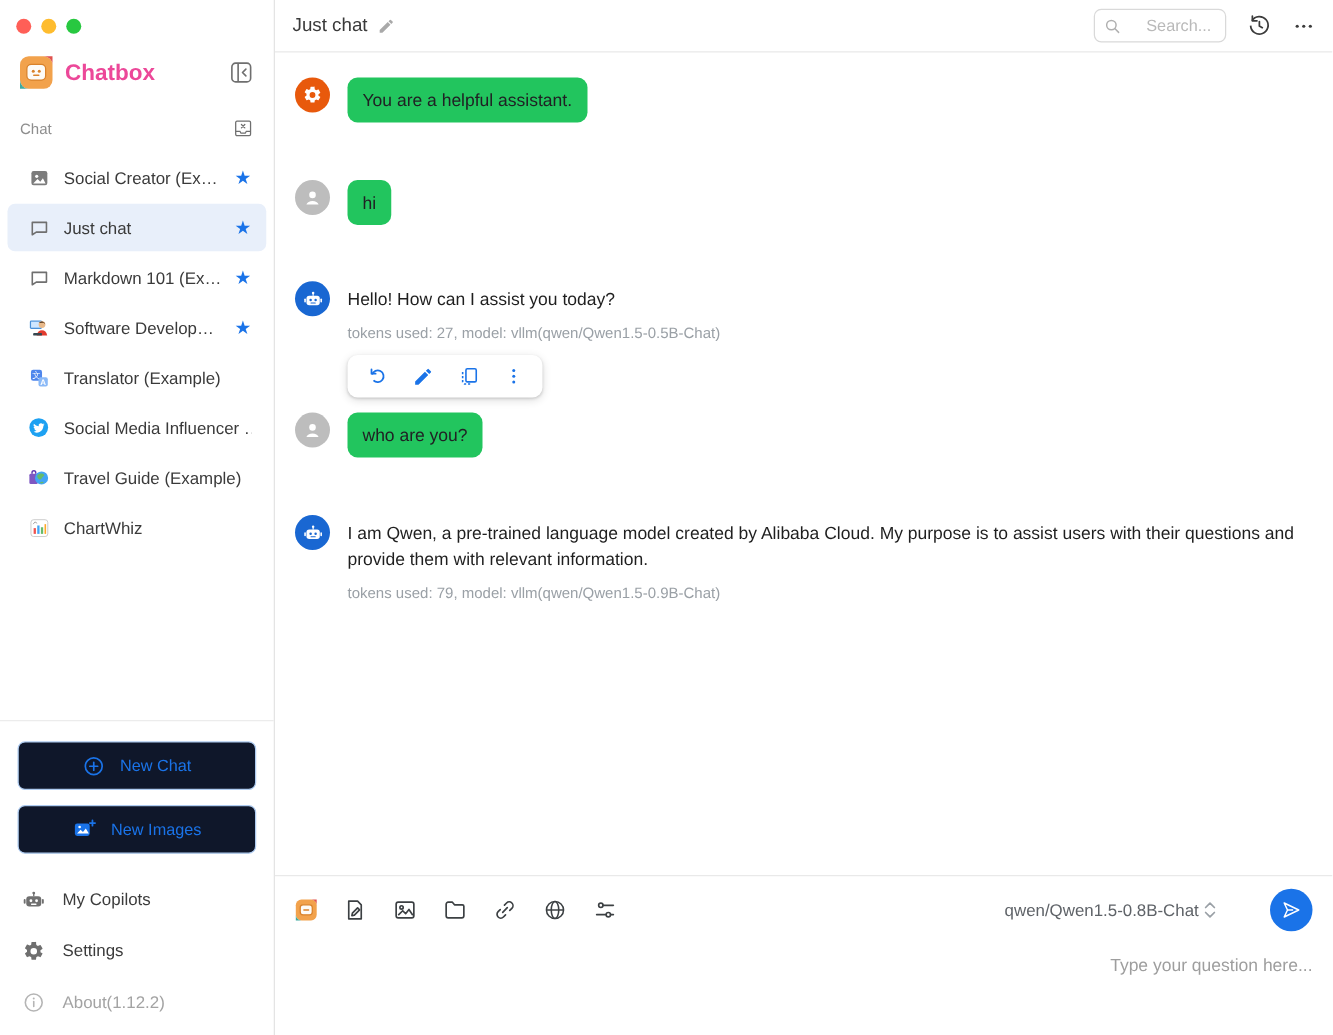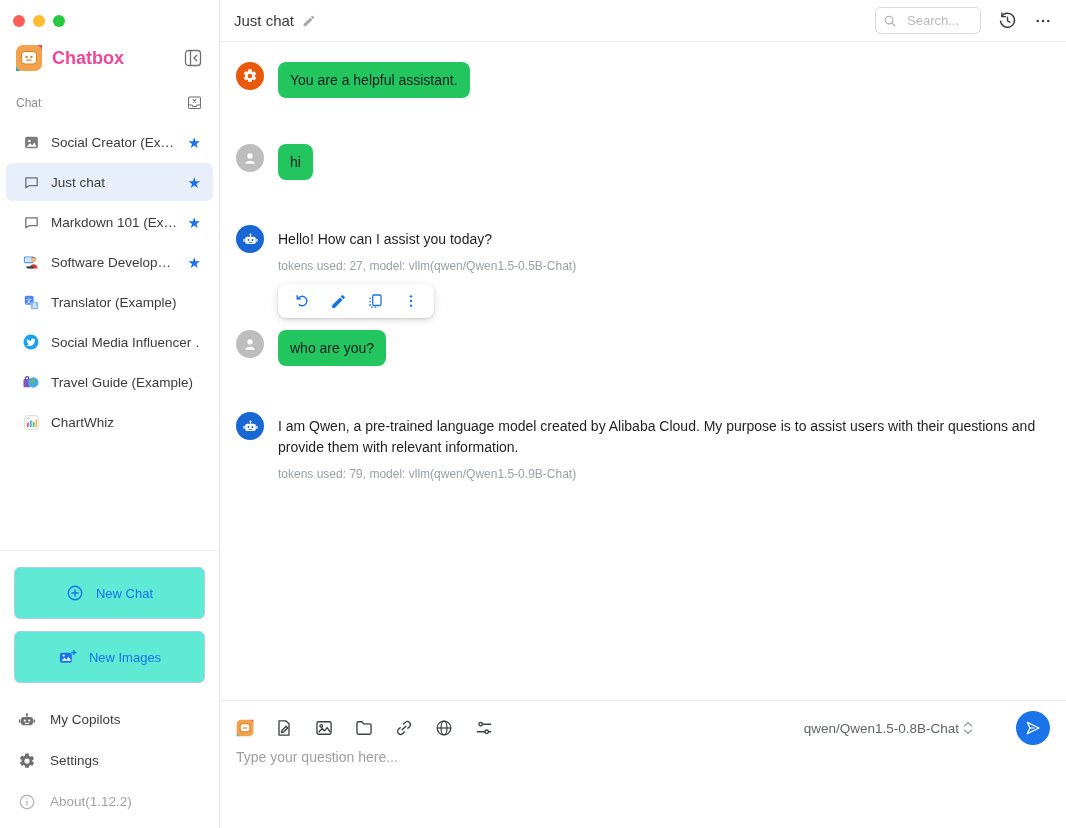--- a/index.html
+++ b/index.html
@@ -18,35 +18,35 @@
   .section { display:flex; align-items:center; padding:22px 16px 4px 16px; }
   .section-label { font-size:12px; color:#8e8e8e; flex:1; }
   .chat-list { padding:8px 6px 0 6px; }
   .chat-item { display:flex; align-items:center; height:38px; padding:0 12px 0 16px; border-radius:6px; margin-bottom:2px; cursor:pointer; }
   .chat-item.selected { background:#e8effa; }
   .chat-item .ic { width:18px; height:18px; flex:none; display:flex; align-items:center; justify-content:center; color:#757575; }
   .chat-item .label { margin-left:11px; flex:1; font-size:13.5px; color:#3a3a3a; white-space:nowrap; overflow:hidden; }
   .star { color:#1a73e8; font-size:15px; line-height:1; flex:none; }
   .sidebar-bottom { margin-top:auto; padding-bottom:6px; }
   .divider { border-top:1px solid #ececec; margin-bottom:16px; }
-  .side-btn { display:flex; align-items:center; justify-content:center; gap:12px; height:52px; border:1px solid #aecbf0; border-radius:6px; margin:0 14px 12px 14px; color:#1a73e8; font-size:13px; background:#5eead4; cursor:pointer; width:calc(100% - 28px); }
+  .side-btn { display:flex; align-items:center; justify-content:center; gap:12px; height:39px; border:1px solid #aecbf0; border-radius:6px; margin:0 14px 12px 14px; color:#1a73e8; font-size:13px; background:#0f172a; cursor:pointer; width:calc(100% - 28px); }
   .side-btn:last-of-type { margin-bottom:16px; }
   .foot-item { display:flex; align-items:center; gap:14px; height:41px; padding:0 18px; font-size:13.5px; color:#3c3c3c; cursor:pointer; }
   .foot-item .ic { width:18px; height:18px; color:#6f6f6f; display:flex; align-items:center; justify-content:center; }
   .foot-item.muted { color:#a3a3a3; }
   .foot-item.muted .ic { color:#b5b5b5; }
 
   
   .main { flex:1; display:flex; flex-direction:column; min-width:0; }
   .main-header { height:42px; min-height:42px; border-bottom:1px solid #e9e9e9; display:flex; align-items:center; padding:0 14px; }
   .title { font-size:15px; color:#3a3a3a; }
   .edit-ic { margin-left:8px; color:#a9a9a9; display:flex; }
   .header-right { margin-left:auto; display:flex; align-items:center; gap:16px; }
   .search-box { display:flex; align-items:center; width:106px; height:27px; border:1px solid #d9d9d9; border-radius:6px; padding:0 7px; color:#b5b5b5; }
-  .search-box input { border:none; outline:none; width:72px; margin-left:10px; font-size:13px; font-family:"Liberation Sans",sans-serif; color:#555; background:transparent; }
+  .search-box input { border:none; outline:none; width:72px; margin-left:20px; font-size:13px; font-family:"Liberation Sans",sans-serif; color:#555; background:transparent; }
   .search-box input::placeholder { color:#b9b9b9; }
   .hdr-ic { color:#3c3c3c; }
 
   
   .messages { flex:1; padding:20px 16px 0 16px; overflow:hidden; }
   .msg { display:flex; align-items:flex-start; }
   .avatar { width:28px; height:28px; border-radius:50%; flex:none; display:flex; align-items:center; justify-content:center; }
   .avatar.system { background:#e8590c; }
   .avatar.assistant { background:#1967d2; }
   .avatar.user { background:#bdbdbd; }
@@ -57,21 +57,21 @@
   .msg-toolbar { display:inline-flex; align-items:center; gap:19px; background:#fff; border-radius:8px; box-shadow:0 1px 2px rgba(0,0,0,.12), 0 2px 8px rgba(0,0,0,.14); padding:8px 15px; margin-top:11px; color:#1a73e8; }
   .msg-toolbar .tb { display:flex; cursor:pointer; color:#1a73e8; background:none; border:none; padding:0; }
   .m-sys { margin-bottom:46px; } .m-u1 { margin-bottom:45px; } .m-a1 { margin-bottom:12px; } .m-u2 { margin-bottom:46px; }
 
   
   .composer { border-top:1px solid #e9e9e9; padding:11px 16px 0 16px; height:128px; }
   .composer-row { display:flex; align-items:center; height:32px; }
   .composer-row .cic { display:flex; align-items:center; justify-content:center; color:#3c4043; margin-right:20px; background:none; border:none; padding:0; cursor:pointer; }
   .model-select { margin-left:auto; display:flex; align-items:center; gap:3px; font-size:13.5px; color:#5f6368; cursor:pointer; white-space:nowrap; }
   .send-btn { width:34px; height:34px; border-radius:50%; background:#1a73e8; display:flex; align-items:center; justify-content:center; margin-left:42px; border:none; cursor:pointer; flex:none; }
-  .composer textarea { border:none; outline:none; resize:none; width:100%; height:60px; font:14px "Liberation Sans",sans-serif; color:#333; margin-top:5px; background:transparent; }
+  .composer textarea { border:none; outline:none; resize:none; width:100%; height:60px; font:14px "Liberation Sans",sans-serif; color:#333; margin-top:20px; background:transparent;text-align:right; }
   .composer textarea::placeholder { color:#9e9e9e; }
   svg { display:block; }
 </style>
 </head>
 <body>
 
 <div class="window">
 
   <aside class="sidebar">
     <div class="traffic">

